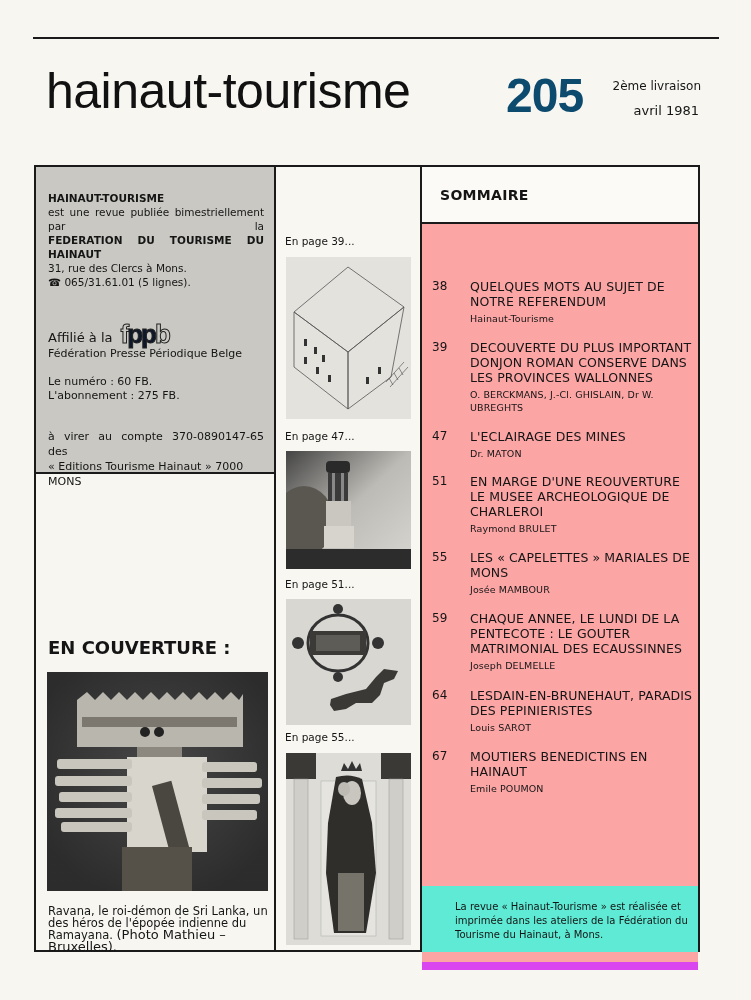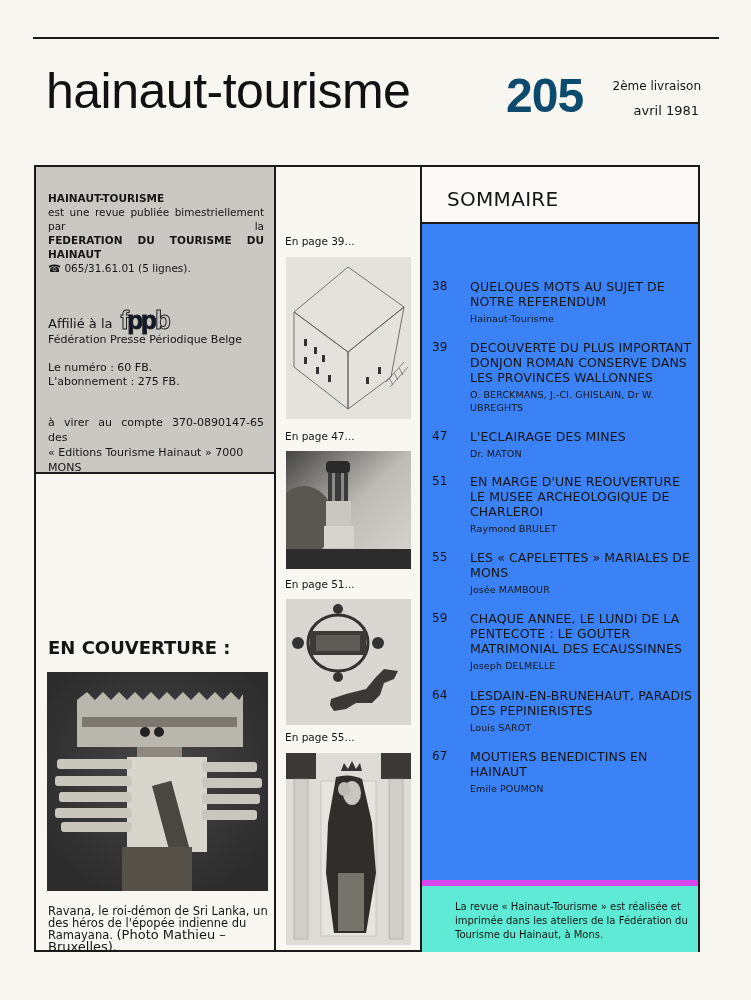--- a/index.html
+++ b/index.html
@@ -31,22 +31,22 @@
 
   .cover-label { position:absolute; left:12px; top:470px; font-size:18px; font-weight:bold; }
   .cover-photo { position:absolute; left:11px; top:505px; width:221px; height:219px; background:#2e2e2e; overflow:hidden; }
   .cover-caption { position:absolute; left:12px; top:738px; width:220px; font-size:11.5px; line-height:12px; }
   .cover-caption .small { font-size:13px; }
 
   .mid-label { position:absolute; left:9px; font-size:10.5px; }
   .mid-photo { position:absolute; left:10px; width:125px; overflow:hidden; }
 
   .sommaire-head { position:absolute; left:0; top:0; width:100%; height:57px; background:#fbfaf6; border-bottom:2px solid #1a1a1a; box-sizing:border-box; }
-  .sommaire-title { position:absolute; left:25px; top:20px; font-size:20px; font-weight:normal; letter-spacing:0.3px; }
-  .toc { position:absolute; left:0; top:57px; width:100%; height:662px; background:#3b82f6; border-bottom:6px solid #d946ef; box-sizing:border-box; }
+  .sommaire-title { position:absolute; left:18px; top:20px; font-size:14px; font-weight:bold; letter-spacing:0.3px; }
+  .toc { position:absolute; left:0; top:57px; width:100%; height:746px; background:#fca5a5; border-bottom:8px solid #d946ef; box-sizing:border-box; }
   .toc-item { position:absolute; left:10px; width:260px; }
   .toc-page { position:absolute; left:0; top:0; font-size:12px; }
   .toc-title { position:absolute; left:38px; top:0; width:225px; font-size:12.5px; line-height:15px; letter-spacing:0.1px; }
   .toc-author { font-size:9.5px; line-height:13px; margin-top:3px; }
   .footer-note { position:absolute; left:0; top:719px; width:100%; height:66px; background:#5eead4; padding:14px 10px 0 33px; box-sizing:border-box; font-size:10px; line-height:14px; }
 </style>
 </head>
 <body>
 
 <div class="top-rule"></div>
@@ -55,20 +55,21 @@
 <div class="livraison">2ème livraison</div>
 <div class="date">avril 1981</div>
 
 <div class="frame">
 
   <div class="col-left">
     <div class="info-box">
       <div class="b">HAINAUT-TOURISME</div>
       <div class="justify">est une revue publiée bimestriellement par la</div>
       <div class="justify b">FEDERATION DU TOURISME DU HAINAUT</div>
+      <div>31, rue des Clercs à Mons.</div>
       <div>
         <span>☎</span>
         <span>065/31.61.01 (5 lignes).</span>
       </div>
       <div class="affil-row">
         <span class="affil-label">Affilié à la</span>
         <span class="fppb"><span>f</span><span class="fill">pp</span><span>b</span></span>
       </div>
       <div class="fed-presse">Fédération Presse Périodique Belge</div>
       <div class="prices">

